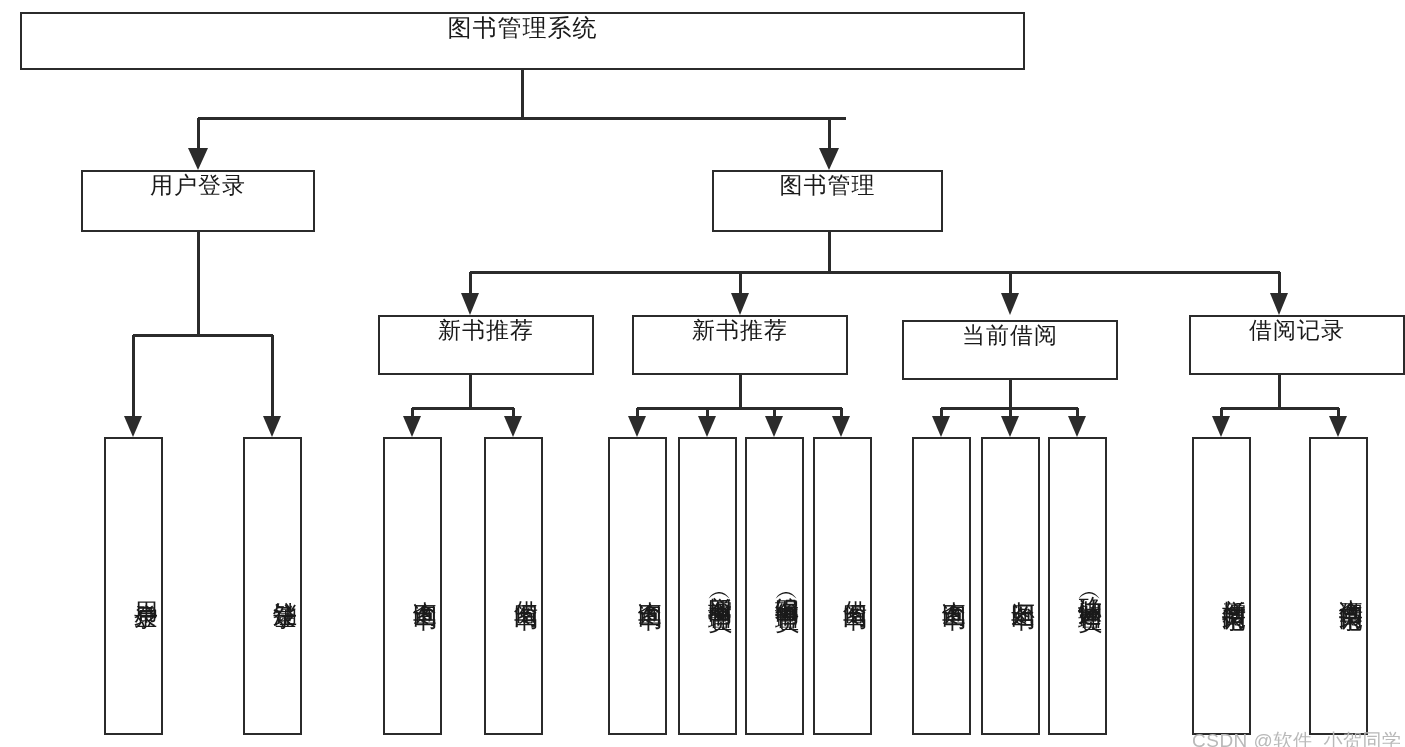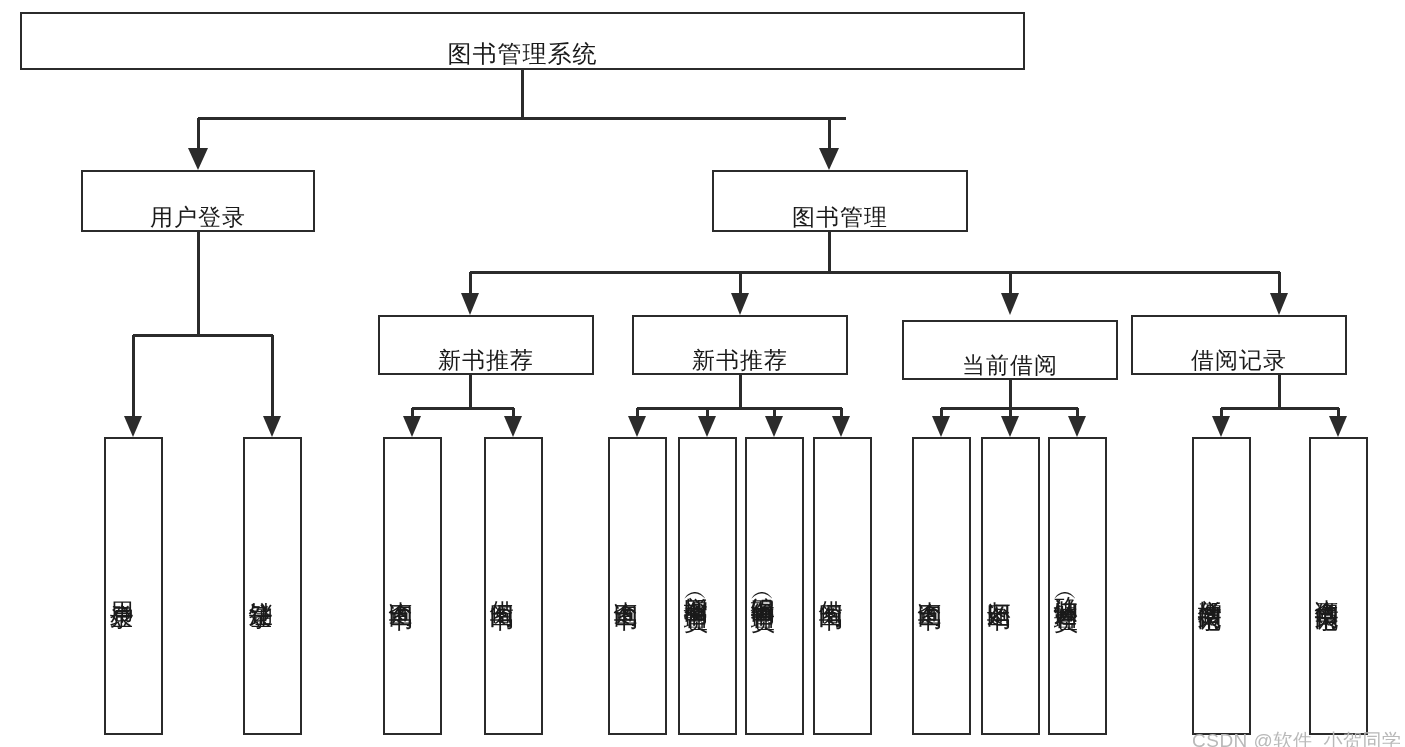--- a/index.html
+++ b/index.html
@@ -23,21 +23,21 @@
     height: 747px;
     pointer-events: none;
   }
   .node {
     position: absolute;
     box-sizing: border-box;
     border: 2px solid #2b2b2b;
     background: #ffffff;
     color: #1a1a1a;
     display: flex;
-    align-items: flex-end;
+    align-items: flex-start;
     justify-content: center;
     text-align: center;
     z-index: 2;
   }
   .node-h {
     font-size: 23px;
     letter-spacing: 1px;
     line-height: 1.15;
   }
   .node-root {
@@ -144,34 +144,34 @@
     </g>
   </svg>
 
   <div class="node node-h node-root" style="left:20px; top:12px; width:1005px; height:58px;">
     <span>图书管理系统</span>
   </div>
 
   <div class="node node-h" style="left:81px; top:170px; width:234px; height:62px;">
     <span>用户登录</span>
   </div>
-  <div class="node node-h" style="left:712px; top:170px; width:256px; height:62px;">
+  <div class="node node-h" style="left:712px; top:170px; width:231px; height:62px;">
     <span>图书管理</span>
   </div>
 
   <div class="node node-h" style="left:362px; top:315px; width:216px; height:60px;margin-left:16px;">
     <span>新书推荐</span>
   </div>
   <div class="node node-h" style="left:632px; top:315px; width:216px; height:60px;">
     <span>新书推荐</span>
   </div>
   <div class="node node-h" style="left:902px; top:320px; width:216px; height:60px;">
     <span>当前借阅</span>
   </div>
-  <div class="node node-h" style="left:1131px; top:315px; width:216px; height:60px;">
+  <div class="node node-h" style="left:1189px; top:315px; width:216px; height:60px;">
     <span>借阅记录</span>
   </div>
 
   <div class="node node-v" style="left:104px; top:437px; width:59px; height:298px;">
     <span class="vtext">用户登录</span>
   </div>
   <div class="node node-v" style="left:243px; top:437px; width:59px; height:298px;">
     <span class="vtext">注销登录</span>
   </div>
 

